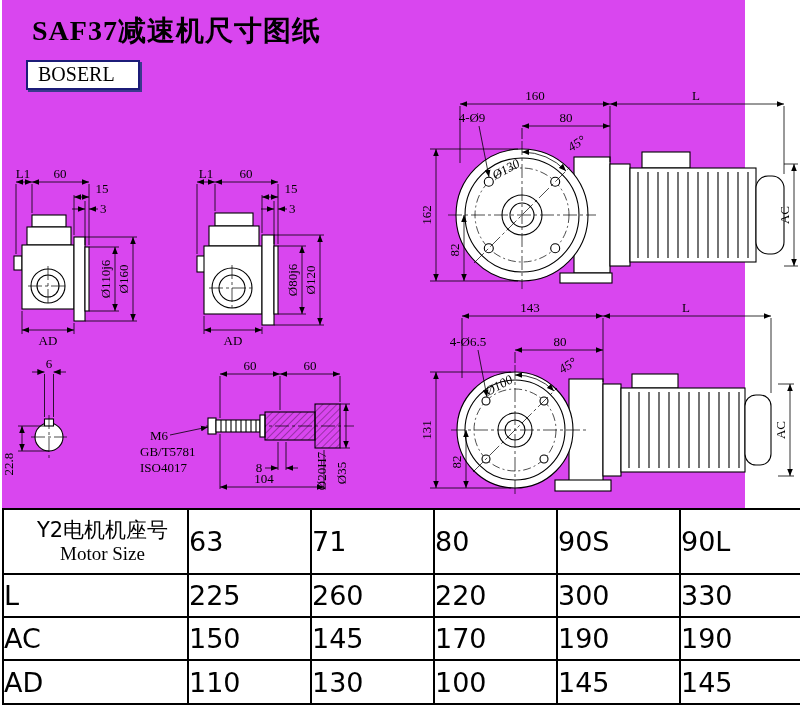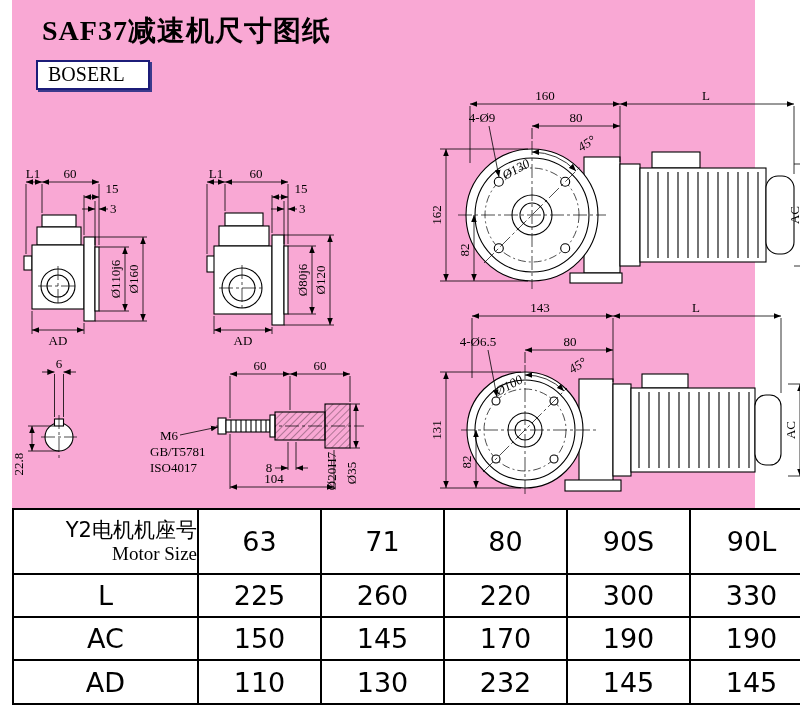--- a/index.html
+++ b/index.html
@@ -1,39 +1,39 @@
 <!DOCTYPE html>
 <html><head>
 <meta charset="utf-8">
 <style>
   * { margin:0; padding:0; box-sizing:border-box; }
   html,body { width:800px; height:705px; background:#fff; color:#000;
     font-family:"Liberation Sans", sans-serif; overflow:hidden; }
-  .page { position:absolute; left:12px; top:0; width:743px; height:705px; background:#f9a8d4; }
+  .page { position:absolute; left:2px; top:0; width:743px; height:705px; background:#d946ef; }
   .title { position:absolute; left:30px; top:12px; font-size:28px; font-weight:bold;
     font-family:"Liberation Serif", serif; letter-spacing:1px; white-space:nowrap; }
   .logo { position:absolute; left:24px; top:60px; border:2px solid #1c1c78;
     box-shadow:2px 2px 0 #3a3a8c; padding:1px 23px 2px 10px;
     font-family:"Liberation Serif", serif; font-size:20px; background:#fff; }
   .drawing { position:absolute; left:0; top:88px; }
   svg text { font-family:"Liberation Serif", serif; font-size:13px; fill:#000; }
   .dt { text-anchor:middle; }
   .lt { text-anchor:start; }
   .it { font-style:italic; }
   .ln { stroke:#000; stroke-width:1.1; fill:none; }
   .fw { stroke:#000; stroke-width:1.1; fill:#fff; }
   .fh { stroke:#000; stroke-width:1.1; fill:url(#hatch); }
   .dim { stroke:#000; stroke-width:0.8; fill:none; }
   .cl { stroke:#000; stroke-width:0.7; fill:none; stroke-dasharray:14 3 3 3; }
   .bc { stroke:#000; stroke-width:0.7; fill:none; stroke-dasharray:8 3 2 3; }
   table.dims { position:absolute; left:0; top:508px; width:800px; height:197px;
     border-collapse:collapse; table-layout:fixed; background:#fff; }
-  table.dims td { border:2px solid #000; text-align:center; vertical-align:middle;
+  table.dims td { border:2px solid #000; text-align:left; vertical-align:middle;
     font-size:27px; font-family:"DejaVu Sans", sans-serif; }
-  table.dims td.hd { text-align:right; padding-left:14px; }
+  table.dims td.hd { text-align:center; padding-left:14px; }
   .hd .cn { font-size:21px; line-height:25px; font-family:"DejaVu Sans", sans-serif; }
   .hd .en { font-size:19px; line-height:22px; font-family:Liberation Serif, serif; }
 </style>
 </head>
 <body>
 
 <div class="page">
 
   <div class="title">SAF37减速机尺寸图纸</div>
   <div class="logo">
@@ -360,19 +360,19 @@
       <td>150</td>
       <td>145</td>
       <td>170</td>
       <td>190</td>
       <td>190</td>
     </tr>
     <tr>
       <td>AD</td>
       <td>110</td>
       <td>130</td>
-      <td>232</td>
+      <td>100</td>
       <td>145</td>
       <td>145</td>
     </tr>
   </tbody>
     </table>
 </div>
 
 </body></html>

